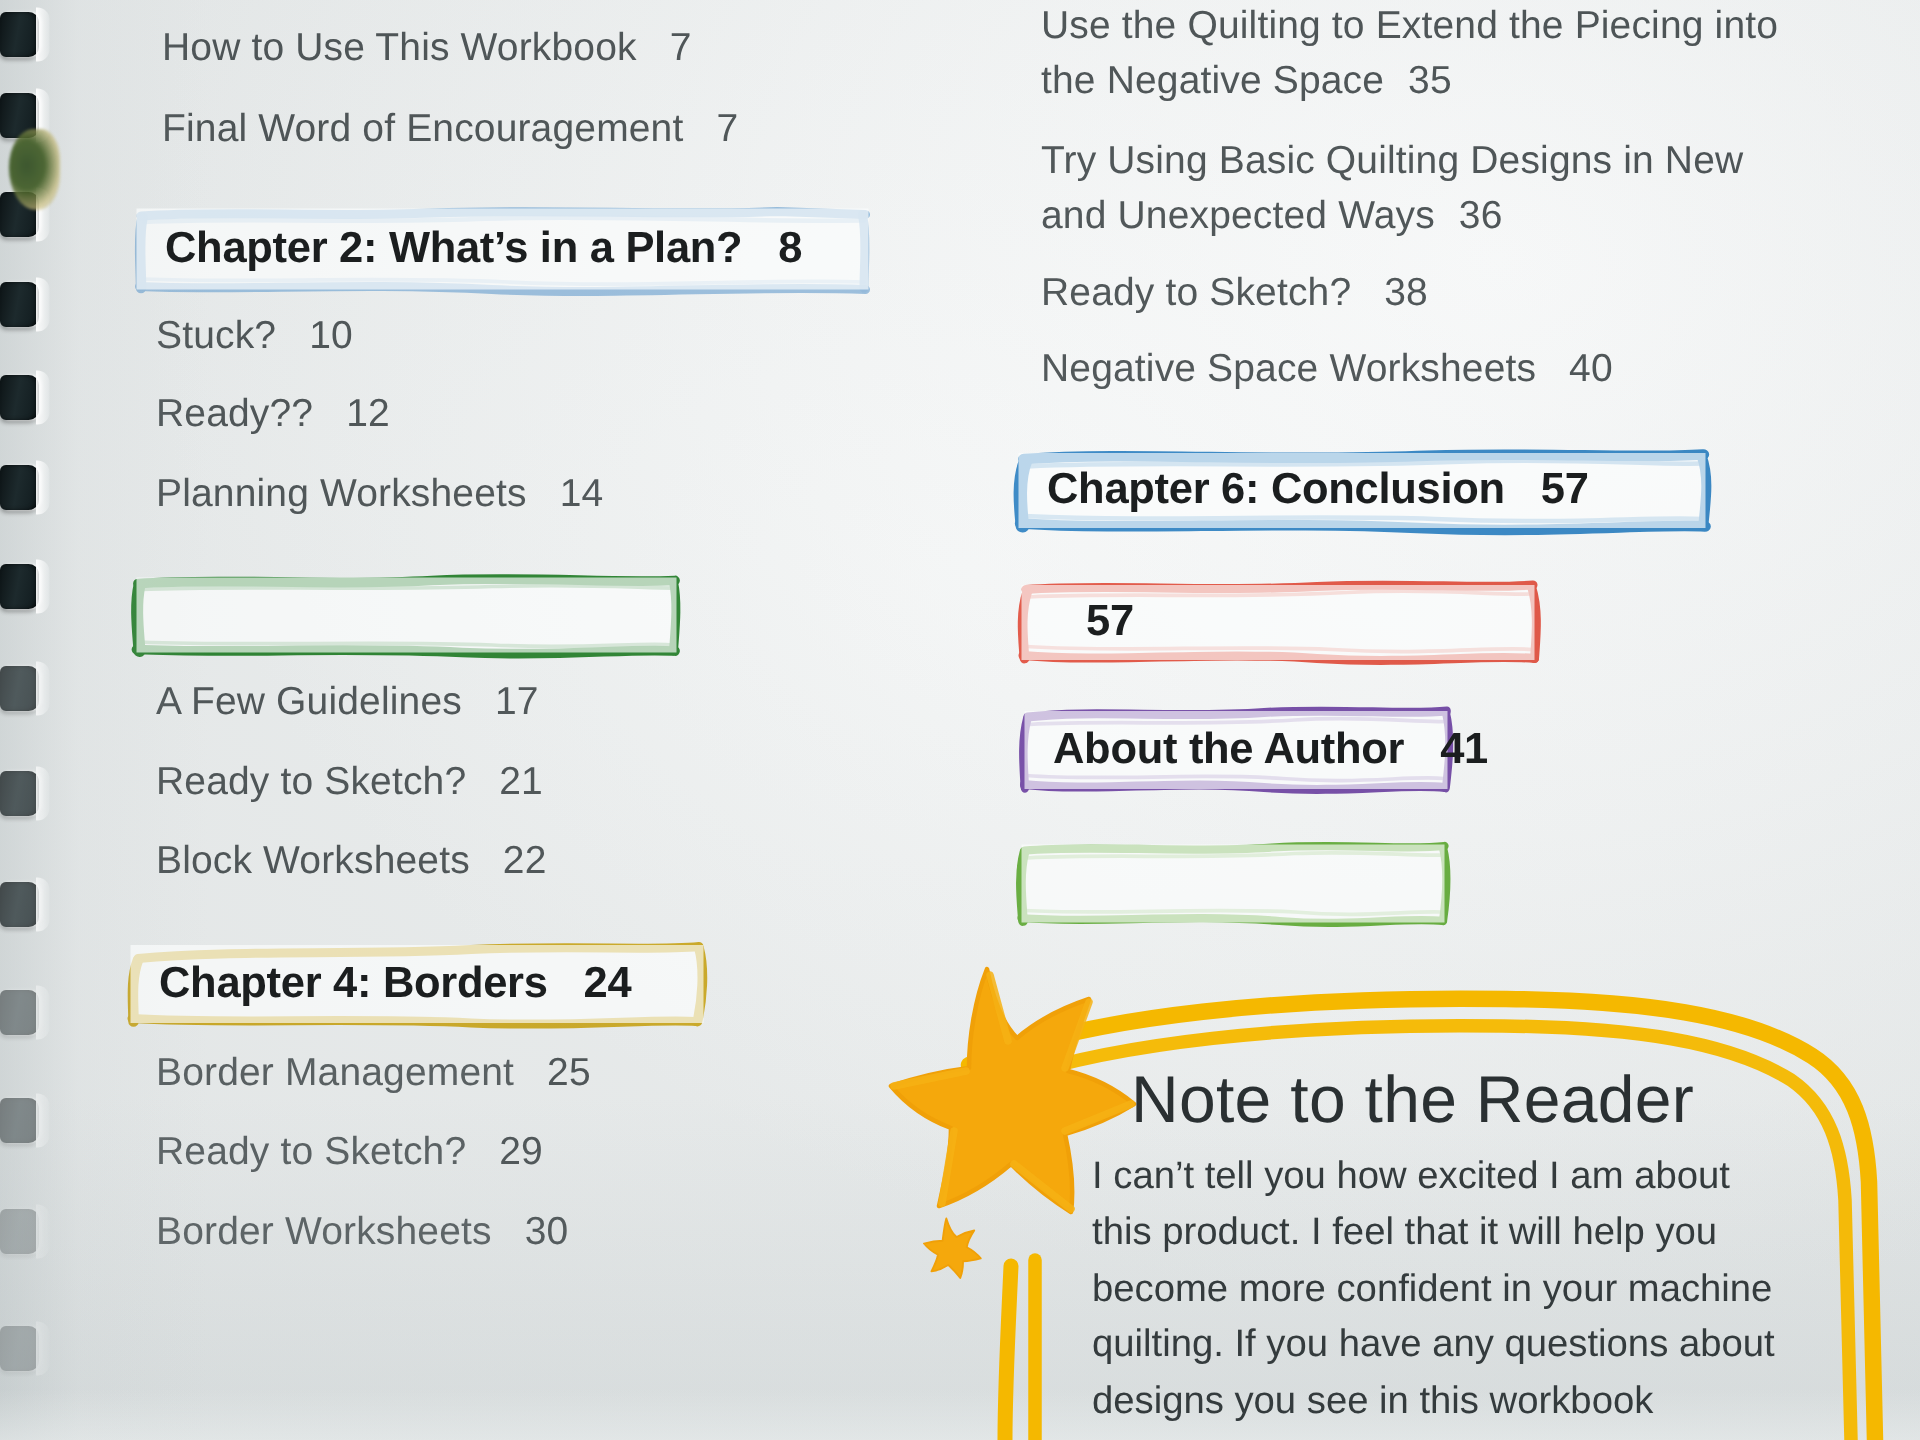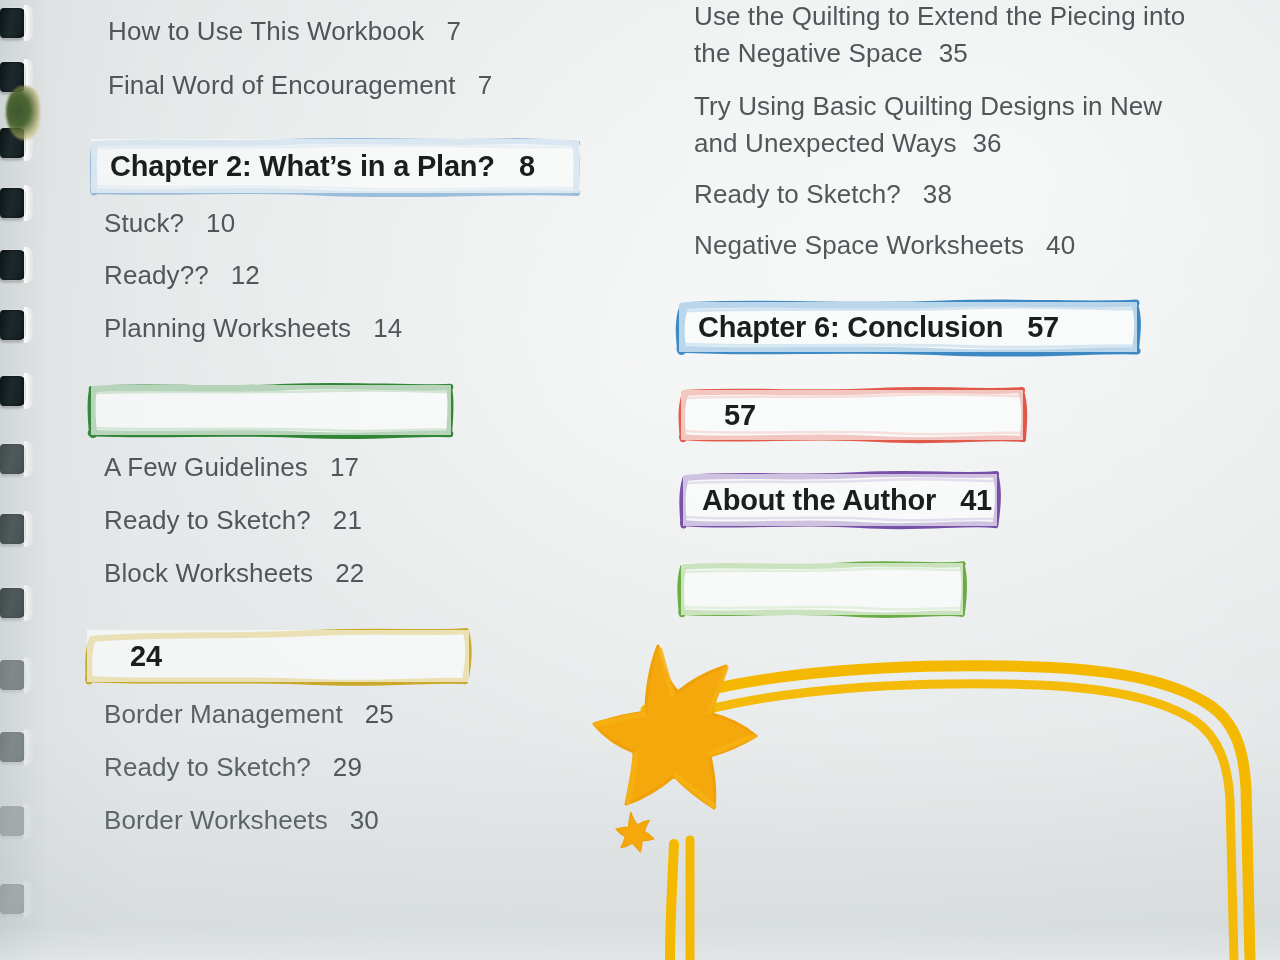--- a/index.html
+++ b/index.html
@@ -281,20 +281,21 @@
         <svg viewBox="0 0 388 58" preserveAspectRatio="none">
           <g fill="none" stroke="#c9a417" stroke-linecap="round">
             <path d="M8,12 C70,6 150,10 230,6 C300,3 350,7 382,4" stroke-width="6"></path>
             <path d="M4,52 C70,56 150,51 230,55 C300,58 350,52 380,54" stroke-width="6"></path>
             <path d="M8,13 C3,26 5,42 5,54" stroke-width="7"></path>
             <path d="M382,5 C386,20 384,40 381,54" stroke-width="6.5"></path>
           </g>
         </svg>
       </div>
       <div class="label">
+        <span>Chapter 4: Borders</span>
         <span class="pg">24</span>
       </div>
     </div>
 
     <div class="entry soft" style="left:0px; top:699px;">
       <span>Border Management</span>
       <span class="pg">25</span>
     </div>
 
     <div class="entry soft" style="left:0px; top:752px;">
@@ -360,21 +361,21 @@
             <path d="M7,7 C2,22 4,38 5,52" stroke-width="6.5"></path>
             <path d="M343,4 C348,20 346,38 345,52" stroke-width="6"></path>
           </g>
         </svg>
       </div>
       <div class="label">
         <span class="pg">57</span>
       </div>
     </div>
 
-    <div class="hlbox" style="left:4px; top:471px; width:320px; height:58px;">
+    <div class="hlbox" style="left:4px; top:471px; width:288px; height:58px;">
       <div class="fill"></div>
       <div class="frame">
         <svg viewBox="0 0 354 58" preserveAspectRatio="none">
           <g fill="none" stroke="#6b3fa0" stroke-linecap="round">
             <path d="M6,7 C60,2 130,8 200,4 C265,1 315,6 350,3" stroke-width="6"></path>
             <path d="M8,12 C70,9 145,13 225,9 C285,6 325,11 349,10" stroke-width="2.5" opacity="0.5"></path>
             <path d="M3,52 C60,57 130,49 200,54 C265,58 315,51 348,54" stroke-width="6"></path>
             <path d="M5,46 C70,50 145,44 215,48 C275,52 320,46 347,48" stroke-width="2.5" opacity="0.5"></path>
             <path d="M6,8 C1,23 3,40 4,54" stroke-width="7"></path>
             <path d="M349,4 C354,21 351,40 349,54" stroke-width="6.5"></path>
@@ -430,16 +431,20 @@
         <path d="M74,14 L86,58 M140,32 L124,76 M168,100 L124,118 M128,170 L90,140 M42,166 L50,118 M10,88 L58,78" stroke="#f6b214" stroke-width="5" stroke-linecap="round" opacity="0.85" fill="none"></path>
 
         <path d="M44,144 C47,154 50,160 55,164 C62,160 68,158 74,157 C70,163 67,169 66,175
                  C72,178 77,182 81,187 C74,189 68,190 62,190 C62,197 61,203 59,208
                  C54,202 50,197 46,194 C40,198 34,200 28,201 C31,195 34,189 35,183
                  C29,180 24,176 20,171 C27,169 34,168 40,168 C41,160 42,151 44,144 Z" fill="#f5a80c" stroke="#f0a008" stroke-width="2" stroke-linejoin="round" transform="translate(-1,-6) scale(0.62) translate(30,150)"></path>
       </g>
     </svg>
   </div>
 
+  <div id="note-block">
+    <h1 id="note-title">Note to the Reader</h1>
+    <p id="note-body">I can’t tell you how excited I am about this product. I feel that it will help you become more confident in your machine quilting. If you have any questions about designs you see in this workbook</p>
+  </div>
 
   <div id="vignette"></div>
   <div id="blur-bottom"></div>
 </div>
 
 </body></html>

